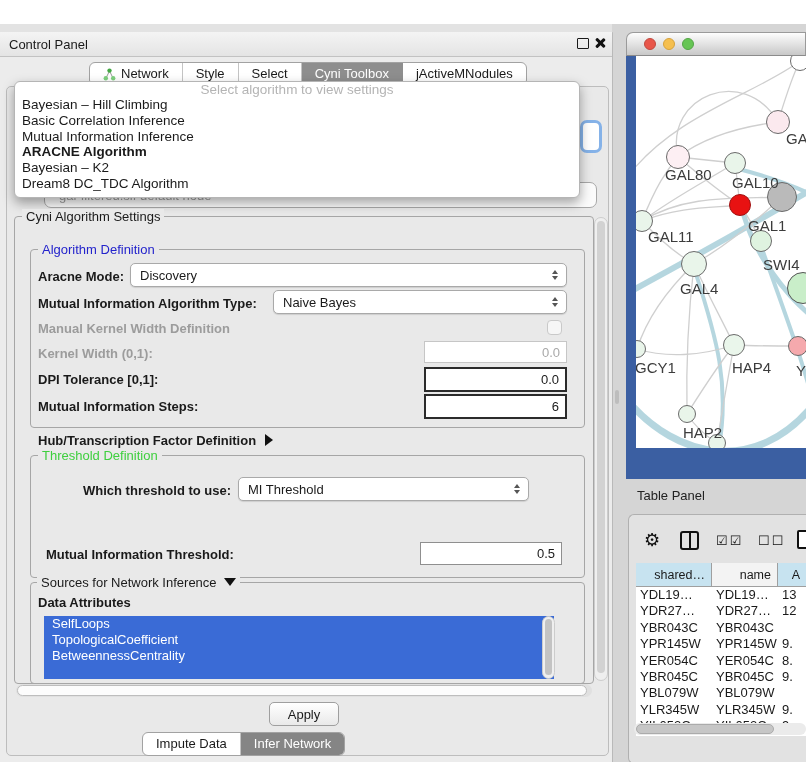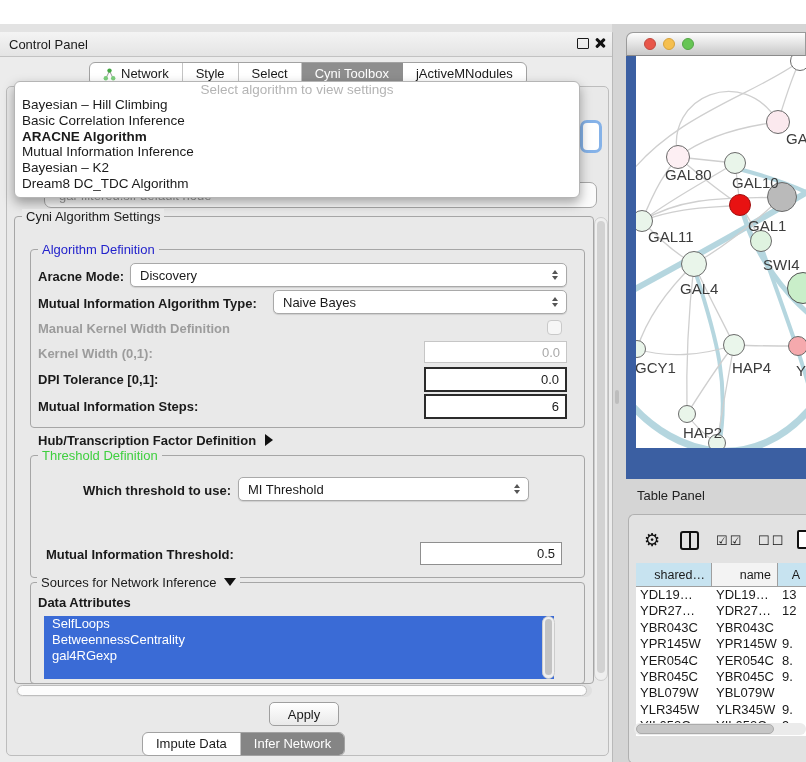--- a/index.html
+++ b/index.html
@@ -126,22 +126,22 @@
 
   <div class="abs net-combo">
     <span>gal-filtered.sif default node</span>
   </div>
   <div class="abs focus-frag"></div>
 
   <div class="abs popup">
     <div class="ph">Select algorithm to view settings</div>
     <div class="item">Bayesian – Hill Climbing</div>
     <div class="item">Basic Correlation Inference</div>
+    <div class="item">Mutual Information Inference</div>
     <div class="item bold">ARACNE Algorithm</div>
-    <div class="item">Mutual Information Inference</div>
     <div class="item">Bayesian – K2</div>
     <div class="item">Dream8 DC_TDC Algorithm</div>
   </div>
 
   <div class="abs group" style="left:14px;top:192px;width:578px;height:466px;">
     <span class="gtitle">Cyni Algorithm Settings</span>
   </div>
 
   <div class="abs group" style="left:30px;top:225px;width:553px;height:177px;">
     <span class="gtitle blue">Algorithm Definition</span>
@@ -199,22 +199,22 @@
   </div>
 
   <div class="abs group" style="left:30px;top:558px;width:553px;height:100px;"></div>
   <div class="abs" style="left:37px;top:550px;background:#e9e9e9;padding:0 4px;display:flex;align-items:center;gap:7px;height:16px;">
     <span>Sources for Network Inference</span>
     <span class="tri-down-b"></span>
   </div>
   <span class="lbl" style="left:38px;top:571px;">Data Attributes</span>
   <div class="abs attr-list">
     <div class="attr-item">SelfLoops</div>
+    <div class="attr-item">TopologicalCoefficient</div>
     <div class="attr-item">BetweennessCentrality</div>
-    <div class="attr-item">gal4RGexp</div>
   </div>
   <div class="vscroll" style="left:542px;top:592px;width:13px;height:63px;">
     <div class="vthumb" style="left:2px;top:2px;width:7px;height:56px;"></div>
   </div>
 
   <div class="vscroll" style="left:594px;top:193px;width:14px;height:464px;">
     <div class="vthumb" style="left:2px;top:3px;width:8px;height:452px;background:#d2d2d2;"></div>
   </div>
   <div class="abs" style="left:16px;top:660px;width:576px;height:13px;background:#e0e0e0;border-radius:7px;">
     <div style="position:absolute;left:1px;top:1px;width:570px;height:11px;background:#fcfcfc;border:1px solid #bdbdbd;border-radius:6px;box-sizing:border-box;"></div>

